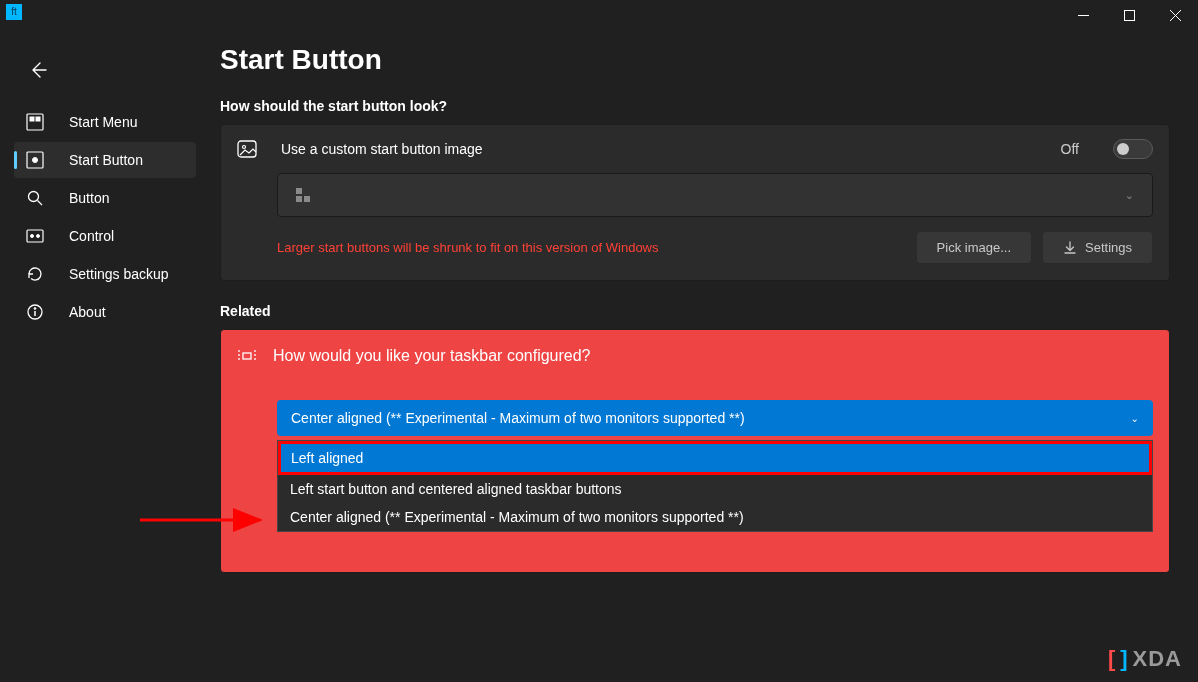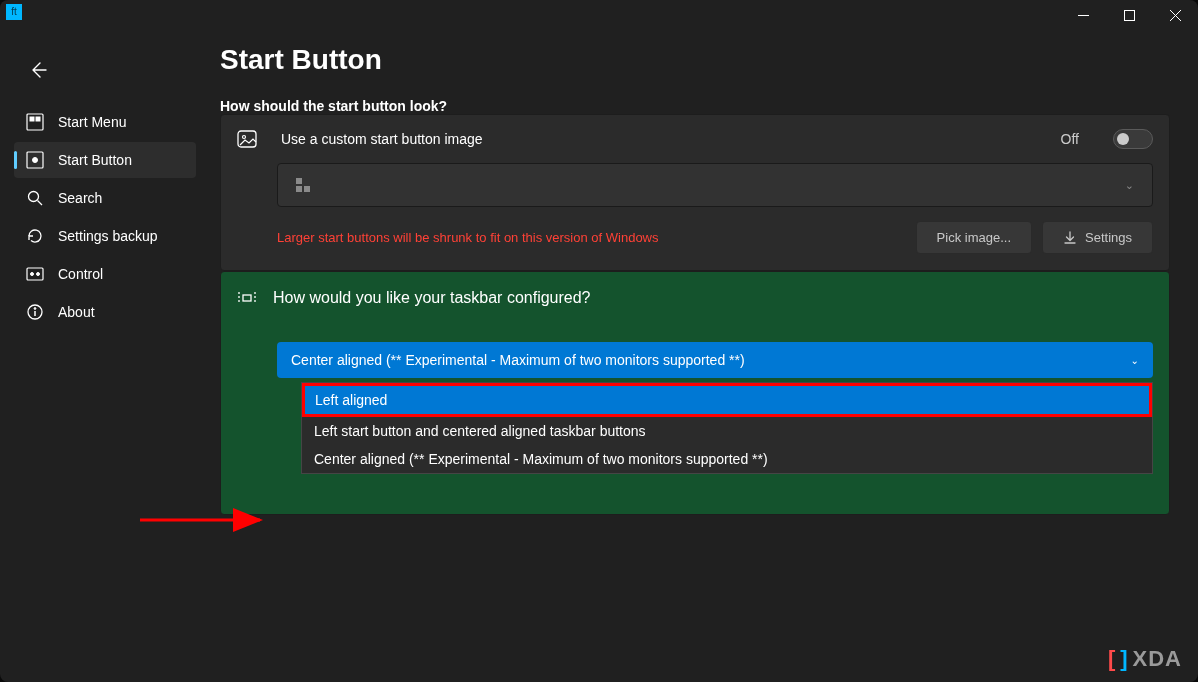--- a/index.html
+++ b/index.html
@@ -1,39 +1,39 @@
 <!DOCTYPE html>
 <html><head>
 <meta charset="utf-8">
 <style>
 * { margin: 0; padding: 0; box-sizing: border-box; font-family: 'Segoe UI', sans-serif; }
 body { background: #0a0a0a; width: 1198px; height: 682px; overflow: hidden; position: relative; }
 
-.window { background: #202020; width: 1198px; height: 682px; position: relative; border-radius: 8px; overflow: hidden; }
+.window { background: #202020; width: 1198px; height: 682px; position: relative; border-radius: 0; overflow: hidden; }
 
 .titlebar { height: 30px; display: flex; justify-content: space-between; align-items: flex-start; }
 .titlebar-left { padding: 4px 6px; display:flex; align-items:center;}
 .app-icon { width: 16px; height: 16px; background:#00b7ff; display:inline-block; font-size:10px; text-align:center; line-height:16px; color:#003a4f;}
 .titlebar-right { display: flex; }
 .tb-btn { width: 46px; height: 30px; display: flex; align-items: center; justify-content: center; color: #fff; cursor: pointer; }
 .tb-btn svg { stroke: #fff; }
 
 .body-area { display: flex; height: calc(100% - 30px); position:relative;}
 
 .sidebar { width: 210px; padding: 10px 8px; }
 .back-btn { width: 40px; height: 40px; display: flex; align-items: center; justify-content: flex-start; color: #fff; margin: 10px 0 14px 20px; cursor:pointer;}
-.nav-item { display: flex; align-items: center; height: 36px; padding: 0 12px; margin: 2px 6px; border-radius: 4px; cursor: pointer; color: #fff; font-size: 14px; gap: 14px; position:relative;}
+.nav-item { display: flex; align-items: center; height: 36px; padding: 0 12px; margin: 2px 6px; border-radius: 4px; cursor: pointer; color: #fff; font-size: 14px; gap: 25px; position:relative;}
 .nav-item.active { background: #2d2d2d; }
 .nav-item.active::before { content:''; position:absolute; left:0; top:9px; bottom:9px; width:3px; background:#60cdff; border-radius:2px;}
 .nav-icon { width: 18px; height: 18px; display:flex; align-items:center; justify-content:center;}
 .nav-icon svg { stroke:#fff; fill:none; }
 
 .main { flex: 1; padding: 10px 28px 0 10px; color:#fff; overflow:hidden;}
 .page-title { font-size: 28px; font-weight: 600; margin-bottom: 22px; margin-top: 4px;}
-.section-label { font-size: 14px; font-weight: 600; }
+.section-label { font-size: 14px; font-weight: 600; margin-bottom: 10px; }
 
 .card { background: #2b2b2b; border-radius: 4px; border:1px solid #1d1d1d;}
 .card-header { display:flex; align-items:center; padding: 14px 16px; gap:24px;}
 .card-header-icon { width:20px; height:20px;}
 .card-header-text { flex:1; font-size:14px;}
 .toggle-label { font-size:14px; color:#ccc; margin-right:10px;}
 .toggle { width:40px; height:20px; background:#3a3a3a; border-radius:10px; position:relative; border:1px solid #5a5a5a; cursor:pointer;}
 .toggle::after { content:''; width:12px; height:12px; background:#ccc; border-radius:50%; position:absolute; left:3px; top:3px;}
 
 .card-body { padding: 0 16px 16px 56px;}
@@ -42,29 +42,29 @@
 .preview-squares span { background:#8a8a8a;}
 .preview-squares span:nth-child(2){opacity:0;}
 .expand-chevron { color:#888; font-size:11px;}
 
 .footer-row { display:flex; align-items:center; justify-content:space-between; gap:25px;}
 .warning-text { color:#ff4136; font-size:13px;}
 .btn { background:#373737; border:1px solid #2a2a2a; color:#c8c8c8; padding:8px 20px; border-radius:4px; font-size:13px; cursor:pointer; display:inline-flex; align-items:center; gap:8px;}
 
 .section-label.rel { margin-top:22px; margin-bottom:10px;}
 
-.card2 { background:#14532d; border-radius:4px; border:1px solid #1d1d1d; padding-bottom: 40px;}
+.card2 { background:#ef4444; border-radius:4px; border:1px solid #1d1d1d; padding-bottom: 40px;}
 .card2-header { display:flex; align-items:center; padding:16px; gap:16px;}
 .align-icon { width:20px; height:20px;}
 
 .dropdown-area { padding: 0 16px 0 56px; margin-top:18px; position:relative;}
 .dropdown-selected { background:#0078d4; color:#fff; padding:10px 14px; border-radius:4px; display:flex; justify-content:space-between; align-items:center; font-size:14px; cursor:pointer;}
 .dropdown-selected .chevron{font-size:10px;}
 
-.dropdown-list { background:#2b2b2b; border:1px solid #454545; margin-top:4px;margin-left:24px;}
+.dropdown-list { background:#2b2b2b; border:1px solid #454545; margin-top:4px;}
 .dropdown-option { padding:6px 12px; font-size:14px; color:#fff; cursor:pointer;}
 .dropdown-option.highlight { background:#0078d4; border:3px solid #ff0000; padding:6px 10px;}
 
 .annotation-arrow { position:absolute; left:140px; top:510px; pointer-events:none;}
 .annotation-arrow svg { overflow:visible;}
 
 .watermark { position:absolute; right:16px; bottom:10px; display:flex; align-items:center; gap:4px; font-size:22px; font-weight:700; color:#9a9a9a; letter-spacing:1px;}
 .watermark-bracket-l{color:#ff4a4a;}
 .watermark-bracket-r{color:#00b7ff;}
 </style>
@@ -125,40 +125,40 @@
           </span>
         <span>Start Button</span>
       </div>
       <div class="nav-item">
         <span class="nav-icon">
             <svg width="18" height="18" viewBox="0 0 18 18">
               <circle cx="7.5" cy="7.5" r="5" fill="none" stroke-width="1.3"></circle>
               <line x1="11.5" y1="11.5" x2="16" y2="16" stroke-width="1.3"></line>
             </svg>
           </span>
-        <span>Search</span>
-      </div>
-      <div class="nav-item">
-        <span class="nav-icon">
-            <svg width="18" height="18" viewBox="0 0 18 18">
-              <path d="M3 9 a6 6 0 1 1 2 4.5" fill="none" stroke-width="1.3"></path>
-              <path d="M3 13 L3 9 L7 9" fill="none" stroke-width="1.3"></path>
-            </svg>
-          </span>
-        <span>Settings backup</span>
+        <span>Button</span>
       </div>
       <div class="nav-item">
         <span class="nav-icon">
             <svg width="18" height="18" viewBox="0 0 18 18">
               <rect x="1" y="3" width="16" height="12" rx="1" fill="none" stroke-width="1.2"></rect>
               <circle cx="6" cy="9" r="1.5" fill="#fff"></circle>
               <circle cx="12" cy="9" r="1.5" fill="#fff"></circle>
             </svg>
           </span>
         <span>Control</span>
+      </div>
+      <div class="nav-item">
+        <span class="nav-icon">
+            <svg width="18" height="18" viewBox="0 0 18 18">
+              <path d="M3 9 a6 6 0 1 1 2 4.5" fill="none" stroke-width="1.3"></path>
+              <path d="M3 13 L3 9 L7 9" fill="none" stroke-width="1.3"></path>
+            </svg>
+          </span>
+        <span>Settings backup</span>
       </div>
       <div class="nav-item">
         <span class="nav-icon">
             <svg width="18" height="18" viewBox="0 0 18 18">
               <circle cx="9" cy="9" r="7" fill="none" stroke-width="1.3"></circle>
               <line x1="9" y1="8" x2="9" y2="13" stroke-width="1.5"></line>
               <circle cx="9" cy="5.5" r="0.9" fill="#fff"></circle>
             </svg>
           </span>
         <span>About</span>
@@ -203,20 +203,21 @@
                 <svg width="14" height="14" viewBox="0 0 14 14">
                     <path d="M7 1 V9 M3.5 6 L7 9.5 L10.5 6 M2 12 H12" stroke="#c8c8c8" stroke-width="1.3" fill="none" stroke-linecap="round" stroke-linejoin="round"></path>
                   </svg>
                 <span>Settings</span>
               </button>
             </div>
           </div>
         </div>
       </div>
 
+      <div class="section-label rel">Related</div>
 
       <div class="card2">
         <div class="card2-header">
           <span class="align-icon">
             <svg width="20" height="20" viewBox="0 0 20 20">
                 <line x1="2" y1="4" x2="2" y2="16" stroke="#fff" stroke-width="1.3" stroke-dasharray="2 2"></line>
                 <line x1="18" y1="4" x2="18" y2="16" stroke="#fff" stroke-width="1.3" stroke-dasharray="2 2"></line>
                 <rect x="6" y="7" width="8" height="6" fill="none" stroke="#fff" stroke-width="1.3"></rect>
               </svg>
           </span>

